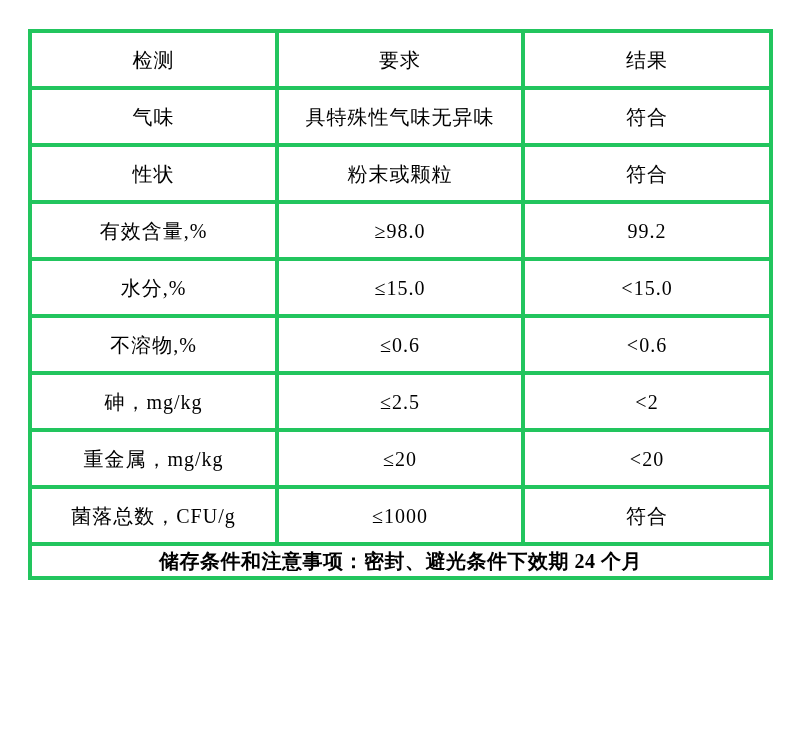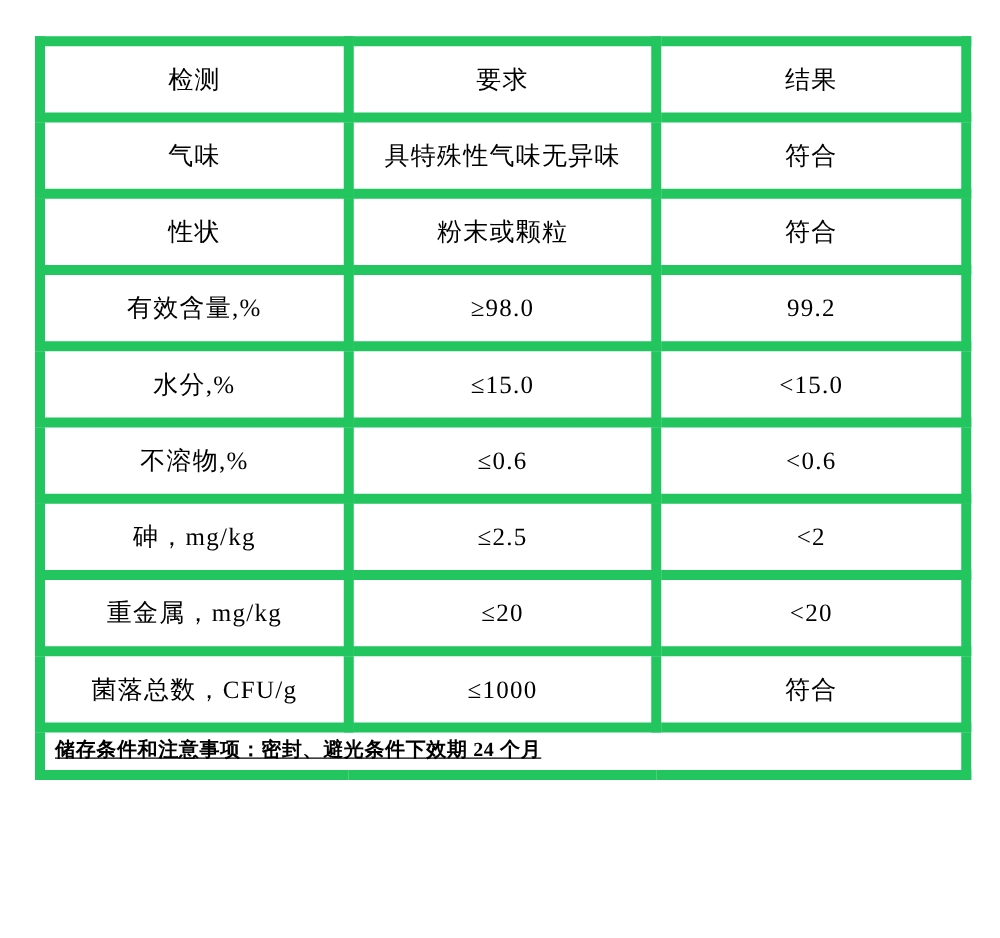--- a/index.html
+++ b/index.html
@@ -24,43 +24,42 @@
     border-collapse: collapse;
     table-layout: fixed;
     width: 741px;
     background: #ffffff;
   }
   table.spec col.c1 { width: 247px; }
   table.spec col.c2 { width: 246px; }
   table.spec col.c3 { width: 248px; }
   table.spec th,
   table.spec td {
-    border: 8px solid #22c55e;
+    border: 4px solid #22c55e;
     height: 53px;
     padding: 0 4px;
     text-align: center;
     vertical-align: middle;
     font-size: 20px;
     font-weight: 400;
     line-height: 1.2;
     letter-spacing: 1px;
     overflow: hidden;
     white-space: nowrap;
   }
   table.spec th {
     font-weight: 400;
   }
   table.spec tr.footer-row td {
     height: 26px;
-    text-align: left;
-    font-size: 16px;
+    text-align: center;
+    font-size: 20px;
     font-weight: 700;
     padding: 2px 8px;
     letter-spacing: 0.5px;
-    text-decoration: underline;
   }
 </style>
 </head>
 <body>
 
 <div class="sheet">
   <table class="spec">
     <colgroup>
       <col class="c1">
         <col class="c2">

